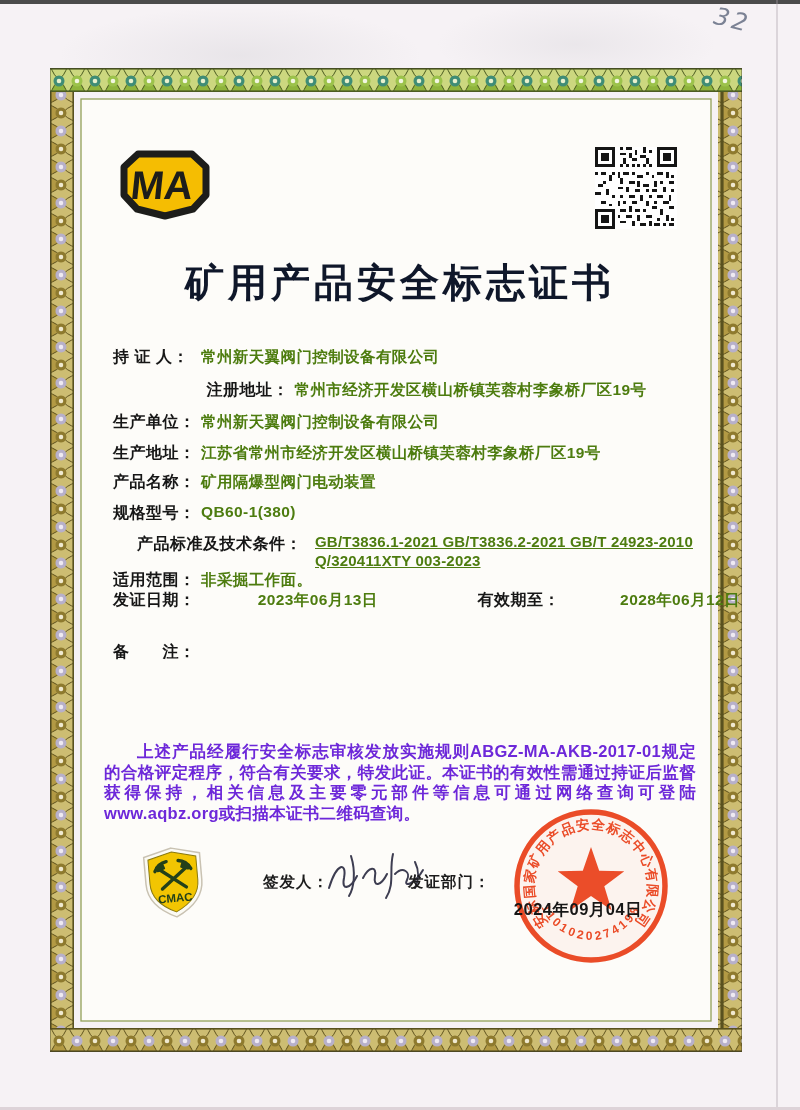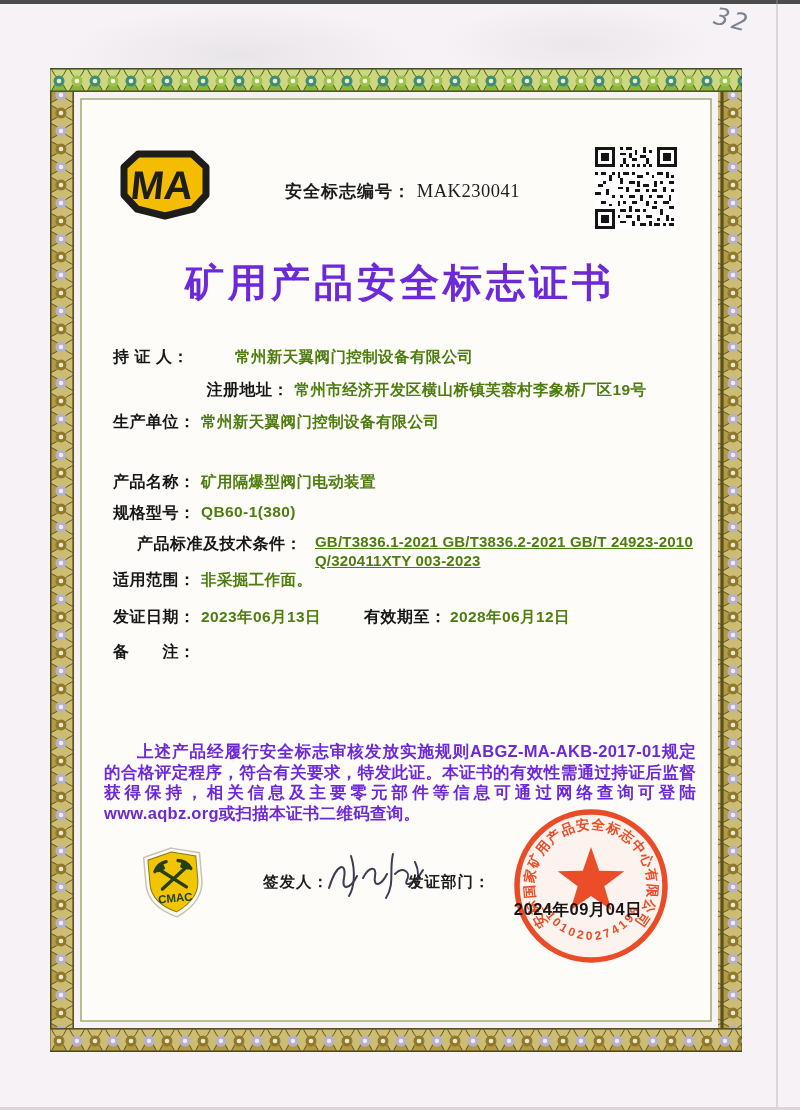--- a/index.html
+++ b/index.html
@@ -21,34 +21,34 @@
     position:absolute;left:714px;top:6px;font-size:24px;font-style:italic;
     color:#7b8294;transform:rotate(14deg);font-family:"DejaVu Sans",sans-serif;letter-spacing:3px;
   }
   .frame-svg{position:absolute;left:50px;top:68px;}
   .ma-logo{position:absolute;left:117px;top:147px;}
   .certno{position:absolute;left:285px;top:180px;font-size:17px;font-weight:bold;letter-spacing:1px;}
   .certno .val{font-family:"Liberation Serif",serif;font-size:18.5px;font-weight:normal;letter-spacing:.5px;}
   .qr{position:absolute;left:595px;top:147px;}
   .cert-title{
     position:absolute;left:0;top:256px;width:800px;text-align:center;
-    font-size:39px;font-weight:800;letter-spacing:4px;color:#6d28d9;
+    font-size:39px;font-weight:800;letter-spacing:4px;color:#0f172a;
     font-family:"Liberation Serif","Liberation Sans",serif;
   }
   .frow{position:absolute;left:113px;right:60px;display:flex;align-items:flex-start;}
   .flabel{
     flex:none;display:inline-block;min-width:88px;
     font-size:16px;font-weight:bold;letter-spacing:.5px;color:#161616;
   }
   .fvalue{font-size:15.5px;font-weight:bold;color:#4d7c0f;letter-spacing:.4px;}
   .frow.wide .flabel{min-width:0;margin-right:13px;}
   .frow.wide .fvalue{white-space:pre-line;line-height:19px;font-size:15px;letter-spacing:.2px;margin-top:-2px;text-decoration:underline;}
-  .frow.r1{top:347px;gap:34px;} .frow.r2{top:380px;justify-content:center;} .frow.r3{top:412px;} .frow.r4{top:443px;}
+  .frow.r1{top:347px;} .frow.r2{top:380px;justify-content:center;} .frow.r3{top:412px;} .frow.r4{top:443px;}
   .frow.r5{top:472px;} .frow.r6{top:503px;} .frow.r7{top:534px;margin-left:24px;} .frow.r8{top:570px;}
-  .frow.dates{top:607px;} .frow.remark{top:642px;}
+  .frow.dates{top:590px;justify-content:space-between;} .frow.remark{top:642px;}
   .frow.dates .fvalue.issue{display:inline-block;min-width:163px;}
   .frow.dates .flabel.valid{min-width:86px;}
   .statement{
     position:absolute;left:104px;top:741px;width:592px;
     font-size:16.5px;font-weight:bold;line-height:20.5px;
     text-indent:2em;text-align:justify;letter-spacing:.3px;color:#6d28d9;
   }
   .cmac{position:absolute;left:142px;top:846px;transform:rotate(-5deg);}
   .signer-label{position:absolute;left:263px;top:872px;font-size:15.5px;font-weight:bold;letter-spacing:1px;text-align:right;}
   .signature{position:absolute;left:323px;top:846px;}
@@ -108,24 +108,20 @@
     <rect x="668" y="24" width="24" height="936" fill="url(#pat-gold-v)"></rect>
     <rect x="0.5" y="0.5" width="691" height="983" fill="none" stroke="rgba(60,60,40,.5)" stroke-width="0.8"></rect>
     <rect x="31" y="31" width="630" height="922" fill="#fdfcf9" stroke="#93a058" stroke-width="1.3"></rect>
   </svg>
 
   <svg class="ma-logo" width="96" height="76" viewBox="0 0 96 76">
     <path d="M21,7 L75,7 L89,20 L89,48 L76,62 L48,69 L20,62 L7,48 L7,20 Z" fill="#f5bd02" stroke="#1d1d1b" stroke-width="7" stroke-linejoin="round"></path>
     <text x="49" y="52" text-anchor="middle" font-size="40" font-weight="bold" font-family="Liberation Sans, sans-serif" fill="#1d1d1b" transform="skewX(-6)">MA</text>
   </svg>
 
-  <div class="certno">
-    <span>安全标志编号：</span>
-    <span class="val">MAK230041</span>
-  </div>
 
   <svg class="qr" width="82" height="82" viewBox="0 0 29 29" shape-rendering="crispEdges">
     <rect width="29" height="29" fill="#fff"></rect>
     <g fill="#151515">
       <rect x="0" y="0" width="7" height="7"></rect>
         <rect x="22" y="0" width="7" height="7"></rect>
         <rect x="0" y="22" width="7" height="7"></rect>
       <rect x="1" y="1" width="5" height="5" fill="#fff"></rect>
         <rect x="23" y="1" width="5" height="5" fill="#fff"></rect>
         <rect x="1" y="23" width="5" height="5" fill="#fff"></rect>
@@ -152,20 +148,24 @@
     <span class="fvalue">常州新天翼阀门控制设备有限公司</span>
   </div>
   <div class="frow r2">
     <span class="flabel">注册地址：</span>
     <span class="fvalue">常州市经济开发区横山桥镇芙蓉村李象桥厂区19号</span>
   </div>
   <div class="frow r3">
     <span class="flabel">生产单位：</span>
     <span class="fvalue">常州新天翼阀门控制设备有限公司</span>
   </div>
+  <div class="frow r4">
+    <span class="flabel">生产地址：</span>
+    <span class="fvalue">江苏省常州市经济开发区横山桥镇芙蓉村李象桥厂区19号</span>
+  </div>
   <div class="frow r5">
     <span class="flabel">产品名称：</span>
     <span class="fvalue">矿用隔爆型阀门电动装置</span>
   </div>
   <div class="frow r6">
     <span class="flabel">规格型号：</span>
     <span class="fvalue">QB60-1(380)</span>
   </div>
   <div class="frow r7 wide">
     <span class="flabel">产品标准及技术条件：</span>

